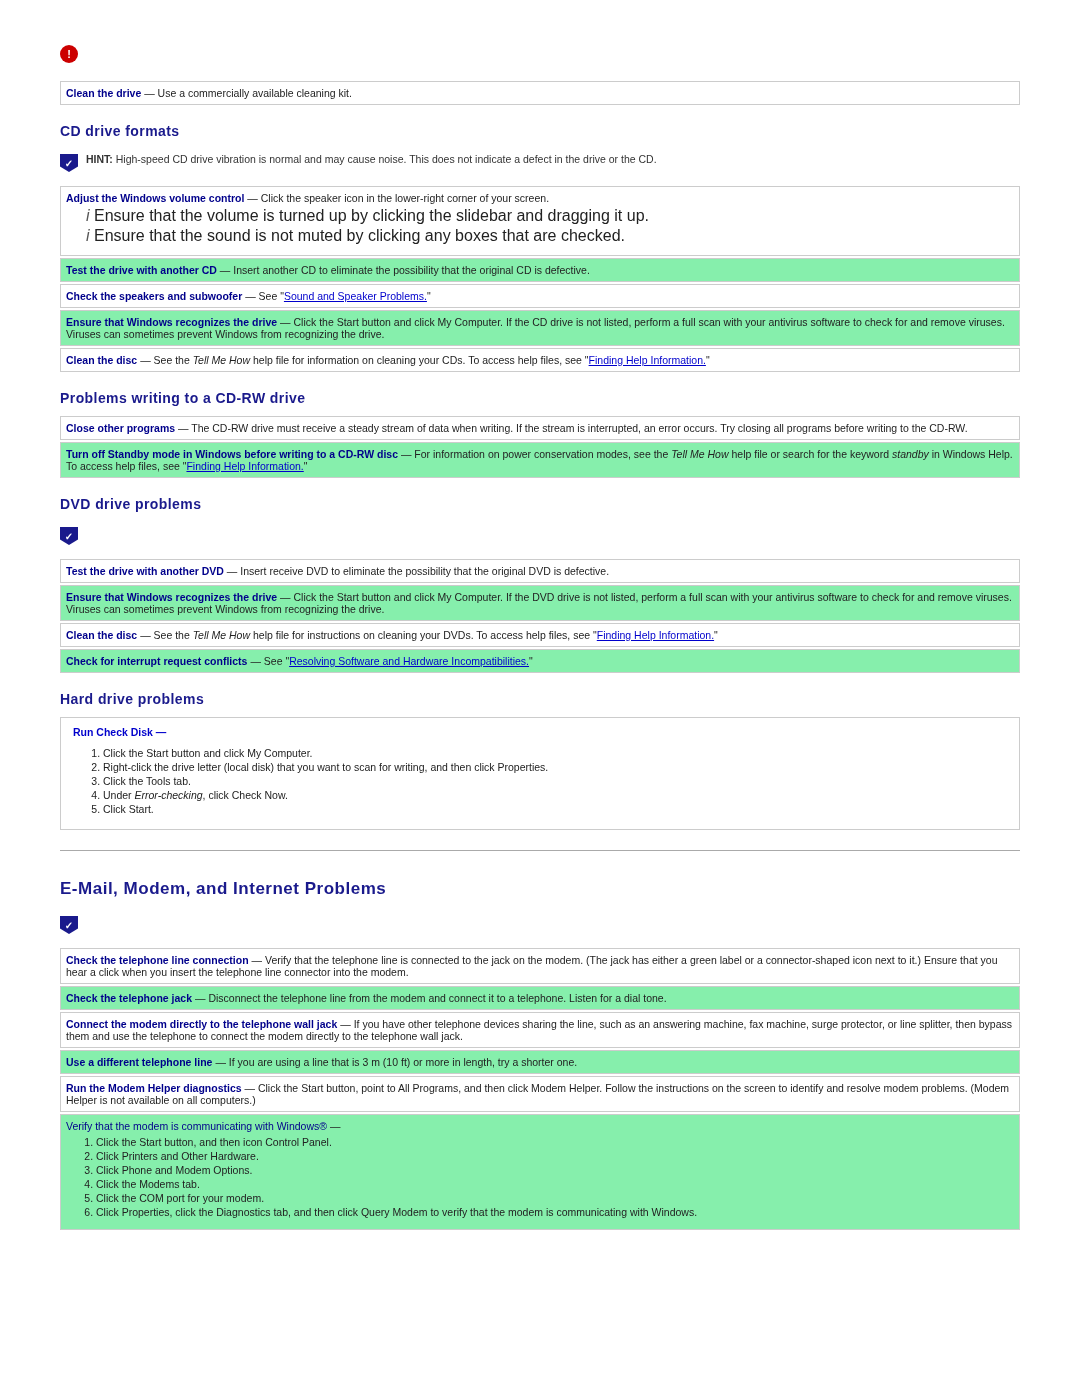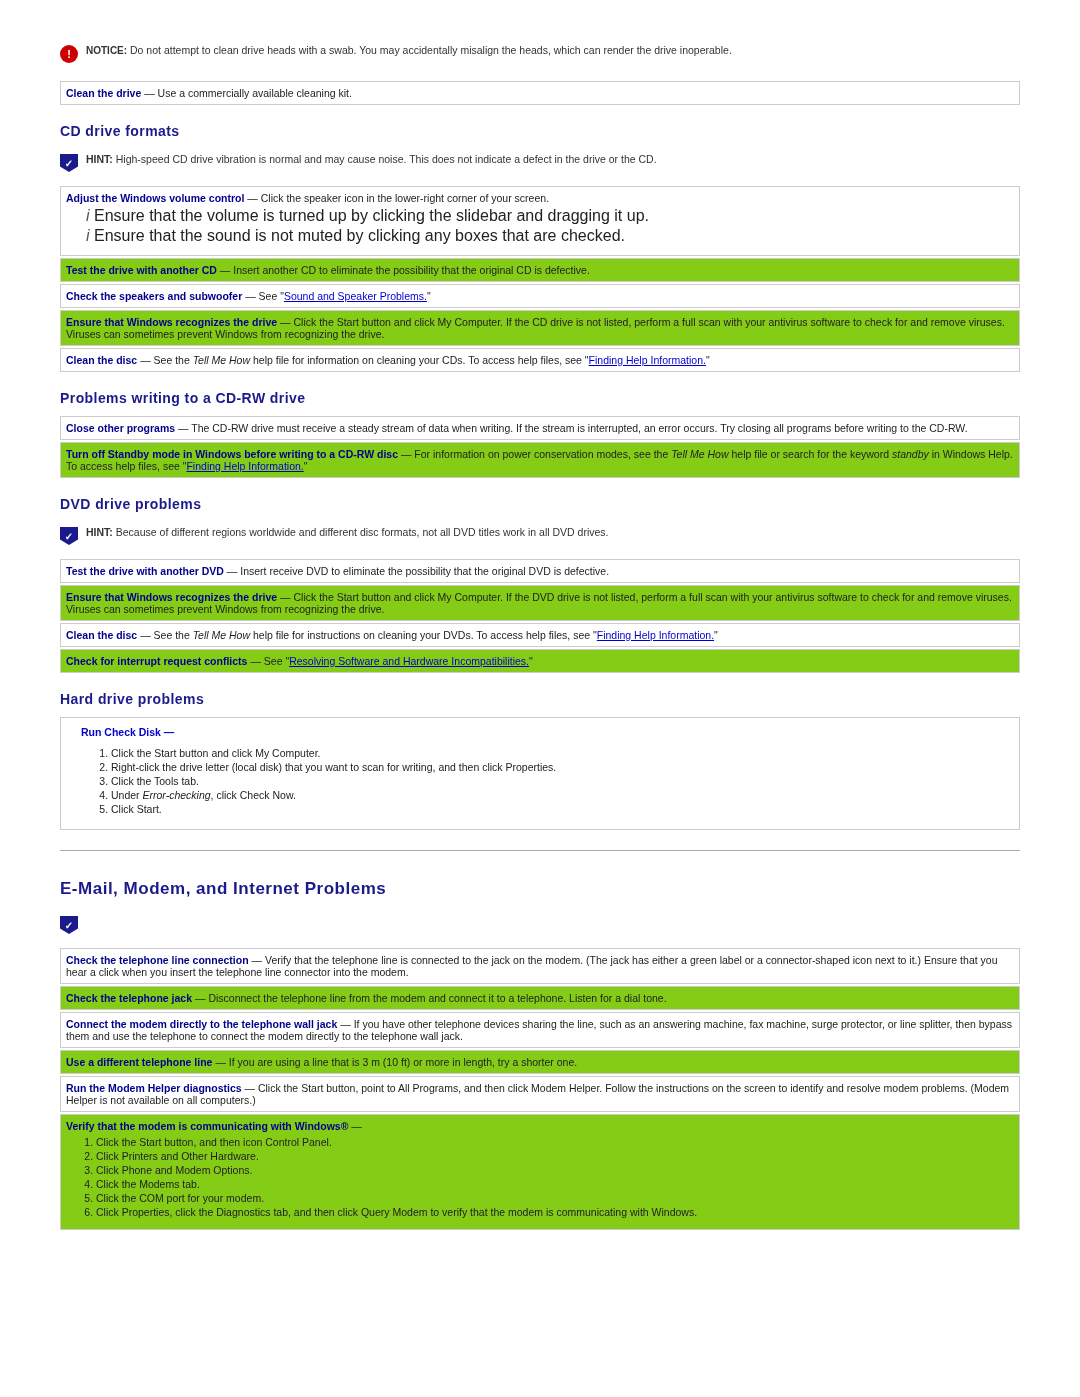--- a/index.html
+++ b/index.html
@@ -43,21 +43,21 @@
       font-size: 10px;
     }
     .info-row {
       border: 1px solid #ccc;
       padding: 5px 5px;
       margin-bottom: 2px;
       font-size: 10.5px;
       background: #fff;
     }
     .info-row.shaded {
-      background: #84cc16;
+      background: #86efac;
     }
     .info-row a {
       color: #0000cc;
       text-decoration: underline;
     }
     .section-header {
       font-family: Arial, sans-serif;
       font-size: 14px;
       font-weight: bold;
       color: #1a1a8c;
@@ -111,21 +111,21 @@
     }
     .ol-list {
       padding: 4px 0 4px 30px;
     }
     .ol-list li {
       font-size: 10.5px;
       margin-bottom: 2px;
     }
     .run-check-box {
       border: 1px solid #ccc;
-      padding: 8px 20px;
+      padding: 8px 12px;
       margin-bottom: 2px;
       background: #fff;
     }
     .run-check-title {
       color: #0000cc;
       font-weight: bold;
       font-size: 10.5px;
       margin-bottom: 5px;
     }
     .section-divider {
@@ -135,24 +135,20 @@
     }
     em {
       font-style: italic;
     }
   </style>
 </head>
 <body>
 
 <div class="notice-box">
   <div class="notice-icon">!</div>
-  <div class="notice-text">
-    <strong>NOTICE:</strong>
-    <span>Do not attempt to clean drive heads with a swab. You may accidentally misalign the heads, which can render the drive inoperable.</span>
-  </div>
 </div>
 
 <div class="info-row">
   <span>
     <span style="color:#00008b;font-weight:bold;">Clean the drive</span>
     <span> — Use a commercially available cleaning kit.</span>
   </span>
 </div>
 
 <div class="section-header">CD drive formats</div>
@@ -202,23 +198,20 @@
 
 <div class="info-row shaded">
   <span style="color:#00008b;font-weight:bold;">Turn off Standby mode in Windows before writing to a CD-RW disc</span>
   <span> — For information on power conservation modes, see the <em>Tell Me How</em> help file or search for the keyword <em>standby</em> in Windows Help. To access help files, see "<a href="#">Finding Help Information.</a>"</span>
 </div>
 
 <div class="section-header">DVD drive problems</div>
 
 <div class="hint-box">
   <div class="hint-icon">✓</div>
-  <div class="hint-text">
-    <strong>HINT:</strong> <span>Because of different regions worldwide and different disc formats, not all DVD titles work in all DVD drives.</span>
-  </div>
 </div>
 
 <div class="info-row">
   <span style="color:#00008b;font-weight:bold;">Test the drive with another DVD</span>
   <span> — Insert receive DVD to eliminate the possibility that the original DVD is defective.</span>
 </div>
 
 <div class="info-row shaded">
   <span style="color:#00008b;font-weight:bold;">Ensure that Windows recognizes the drive</span>
   <span> — Click the Start button and click My Computer. If the DVD drive is not listed, perform a full scan with your antivirus software to check for and remove viruses. Viruses can sometimes prevent Windows from recognizing the drive.</span>
@@ -274,21 +267,21 @@
   <span style="color:#00008b;font-weight:bold;">Use a different telephone line</span>
   <span> — If you are using a line that is 3 m (10 ft) or more in length, try a shorter one.</span>
 </div>
 
 <div class="info-row">
   <span style="color:#00008b;font-weight:bold;">Run the Modem Helper diagnostics</span>
   <span> — Click the Start button, point to All Programs, and then click Modem Helper. Follow the instructions on the screen to identify and resolve modem problems. (Modem Helper is not available on all computers.)</span>
 </div>
 
 <div class="info-row shaded">
-  <span style="color:#00008b;font-weight:bold;">Verify that the modem is communicating with Windows®</span>
+  <span style="color:#00008b;font-weight:normal;">Verify that the modem is communicating with Windows®</span>
   <span> —</span>
   <ol class="ol-list">
     <li>Click the Start button, and then icon Control Panel.</li>
     <li>Click Printers and Other Hardware.</li>
     <li>Click Phone and Modem Options.</li>
     <li>Click the Modems tab.</li>
     <li>Click the COM port for your modem.</li>
     <li>Click Properties, click the Diagnostics tab, and then click Query Modem to verify that the modem is communicating with Windows.</li>
   </ol>
 </div>

